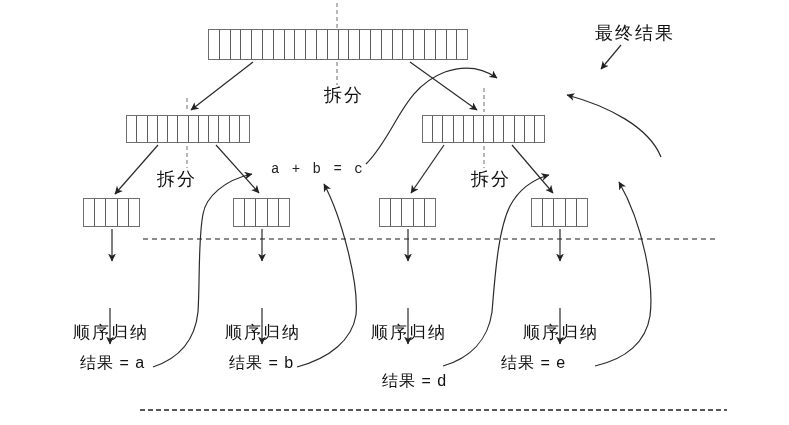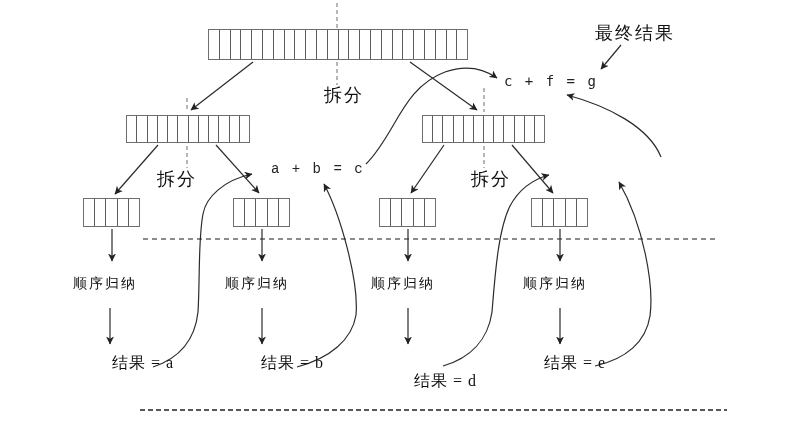--- a/index.html
+++ b/index.html
@@ -9,29 +9,28 @@
   }
   #wires{position:absolute;left:0;top:0;width:789px;height:425px;}
   .arr{
     position:absolute;display:flex;background:#fff;
     border:1px solid #6e6e6e;box-sizing:border-box;
   }
   .arr .cell{flex:1;border-right:1px solid #5c5c5c;}
   .arr .cell:last-child{border-right:none;}
   .lbl{position:absolute;white-space:nowrap;line-height:1.1;}
   .cjk{font-size:18px;letter-spacing:2px;color:#111;}
-  .cjk-sm{font-size:14px;letter-spacing:2px;color:#111;}
+  .cjk-sm{font-size:17px;letter-spacing:2px;color:#111;margin-top:48px;}
   .formula{
     font-family:"DejaVu Sans Mono","Liberation Mono",monospace;
     font-size:14px;letter-spacing:2px;color:#222;
   }
   .result{
     font-size:16px;letter-spacing:1px;color:#111;
-    font-family:Liberation Serif, serif;
-    margin-left:32px;
+    font-family:Liberation Sans, sans-serif;
   }
 </style>
 </head>
 <body>
 
 <div id="canvas">
 
   <svg id="wires" viewBox="0 0 789 425">
     <defs>
       <marker id="ah" markerWidth="9" markerHeight="8" refX="7.5" refY="4" orient="auto" markerUnits="userSpaceOnUse">
@@ -164,26 +163,25 @@
       <div class="cell"></div>
       <div class="cell"></div>
     </div>
 
   <div class="lbl cjk" style="left:324px;top:86px;">拆分</div>
   <div class="lbl cjk" style="left:157px;top:170px;">拆分</div>
   <div class="lbl cjk" style="left:471px;top:170px;">拆分</div>
 
   <div class="lbl cjk" style="left:595px;top:24px;">最终结果</div>
 
-  <div class="lbl formula" style="left:504px;top:74px;">c + f = g</div>
   <div class="lbl formula" style="left:271px;top:162px;font-family:Liberation Mono, monospace;">a + b = c</div>
 
   <div class="lbl cjk-sm" style="left:73px;top:276px;">顺序归纳</div>
   <div class="lbl cjk-sm" style="left:225px;top:276px;">顺序归纳</div>
   <div class="lbl cjk-sm" style="left:371px;top:276px;">顺序归纳</div>
   <div class="lbl cjk-sm" style="left:523px;top:276px;">顺序归纳</div>
 
   <div class="lbl result" style="left:80px;top:354px;">结果 = a</div>
   <div class="lbl result" style="left:229px;top:354px;">结果 = b</div>
   <div class="lbl result" style="left:382px;top:372px;">结果 = d</div>
-  <div class="lbl result" style="left:512px;top:354px;">结果 = e</div>
+  <div class="lbl result" style="left:501px;top:354px;">结果 = e</div>
 
 </div>
 
 </body></html>

